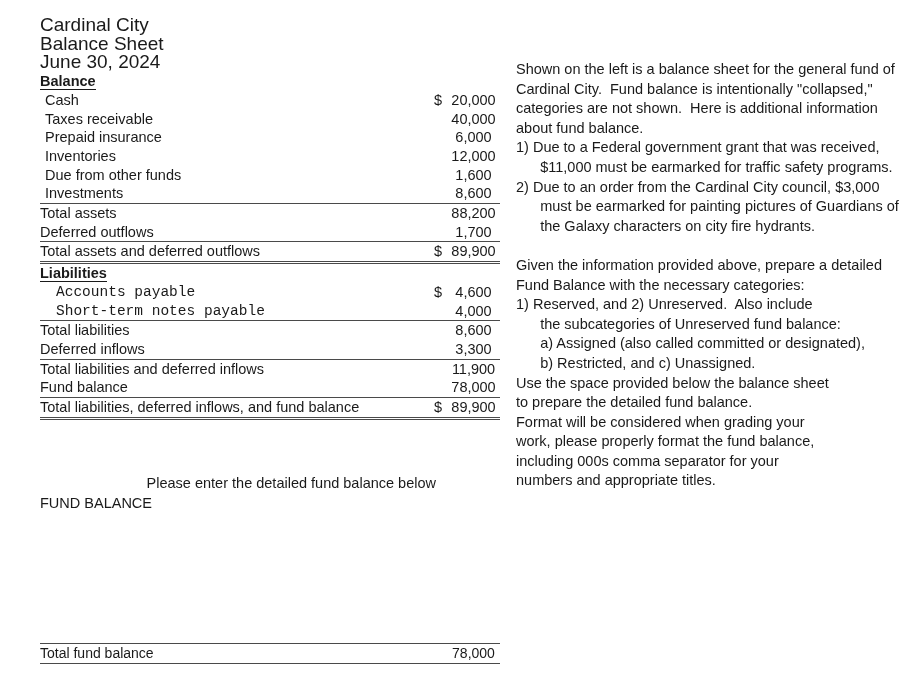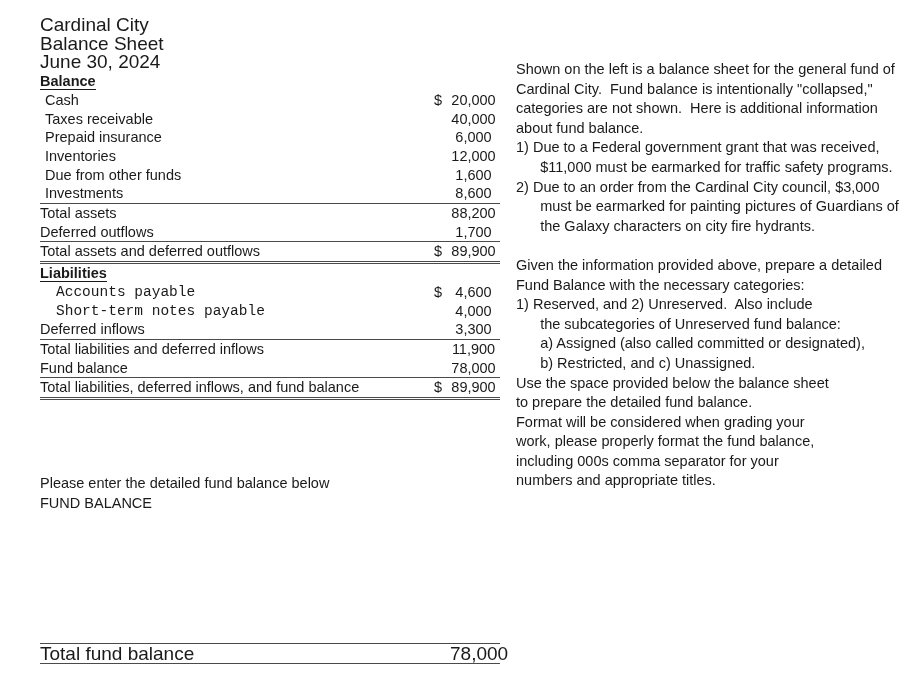--- a/index.html
+++ b/index.html
@@ -64,30 +64,30 @@
 
   
   .prompt {
     position: absolute;
     left: 40px;
     top: 474px;
     width: 460px;
     font-size: 14.5px;
     line-height: 18.7px;
   }
-  .prompt .center-line { text-align: left; width: 396px; }
+  .prompt .center-line { text-align: right; width: 396px; }
   .prompt .fb-line { text-align: left; margin-top: 1px; }
 
   table.answer {
     position: absolute;
     left: 40px;
     top: 643px;
     width: 460px;
     border-collapse: collapse;
-    font-size: 19px;
+    font-size: 14px;
     table-layout: fixed;
   }
   table.answer td {
     padding: 0;
     height: 19px;
     line-height: 19px;
     vertical-align: bottom;
     white-space: pre;
     border-top: 1.3px solid #4a4a4a;
     border-bottom: 1.3px solid #4a4a4a;
@@ -178,20 +178,25 @@
       </tr>
       <tr>
         <td class="ind2">Accounts payable</td>
         <td class="c-dollar">$</td>
         <td class="c-amt">4,600</td>
       </tr>
       <tr>
         <td class="ind2">Short-term notes payable</td>
         <td class="c-dollar"></td>
         <td class="c-amt">4,000</td>
+      </tr>
+      <tr class="rule-top">
+        <td>Total liabilities</td>
+        <td class="c-dollar"></td>
+        <td class="c-amt">8,600</td>
       </tr>
       <tr>
         <td>Deferred inflows</td>
         <td class="c-dollar"></td>
         <td class="c-amt">3,300</td>
       </tr>
       <tr class="rule-top">
         <td>Total liabilities and deferred inflows</td>
         <td class="c-dollar"></td>
         <td class="c-amt">11,900</td>

